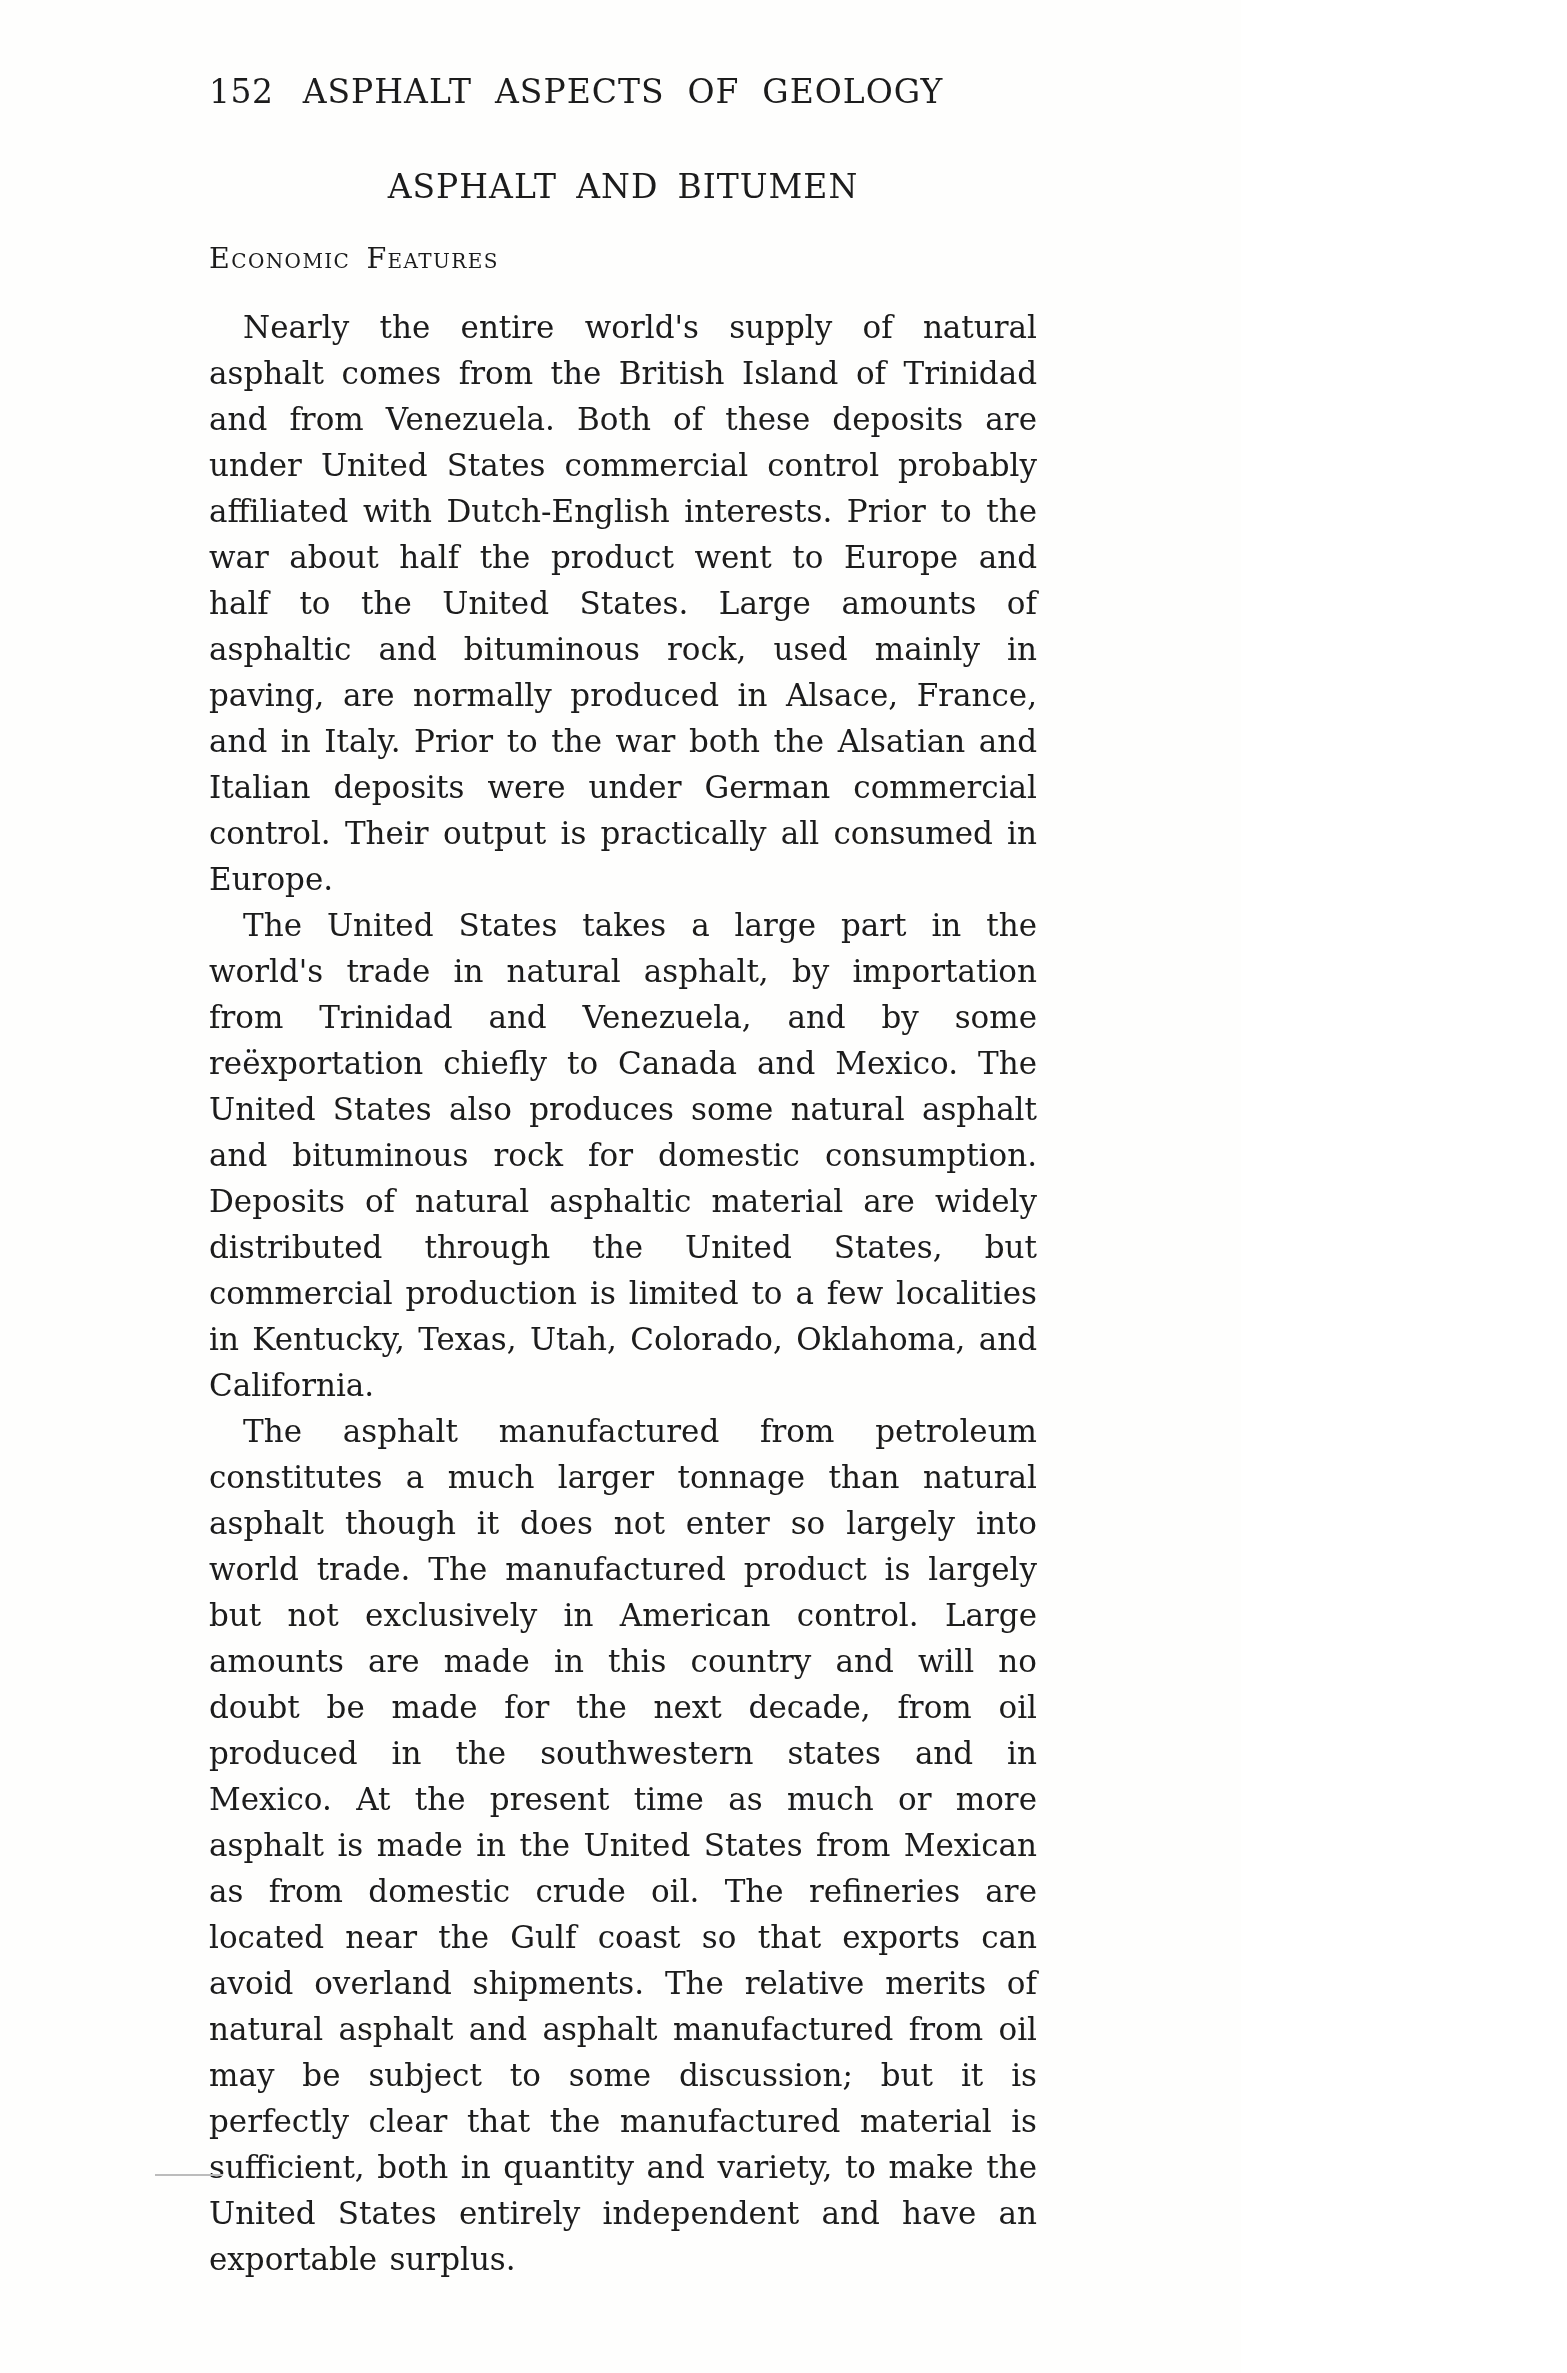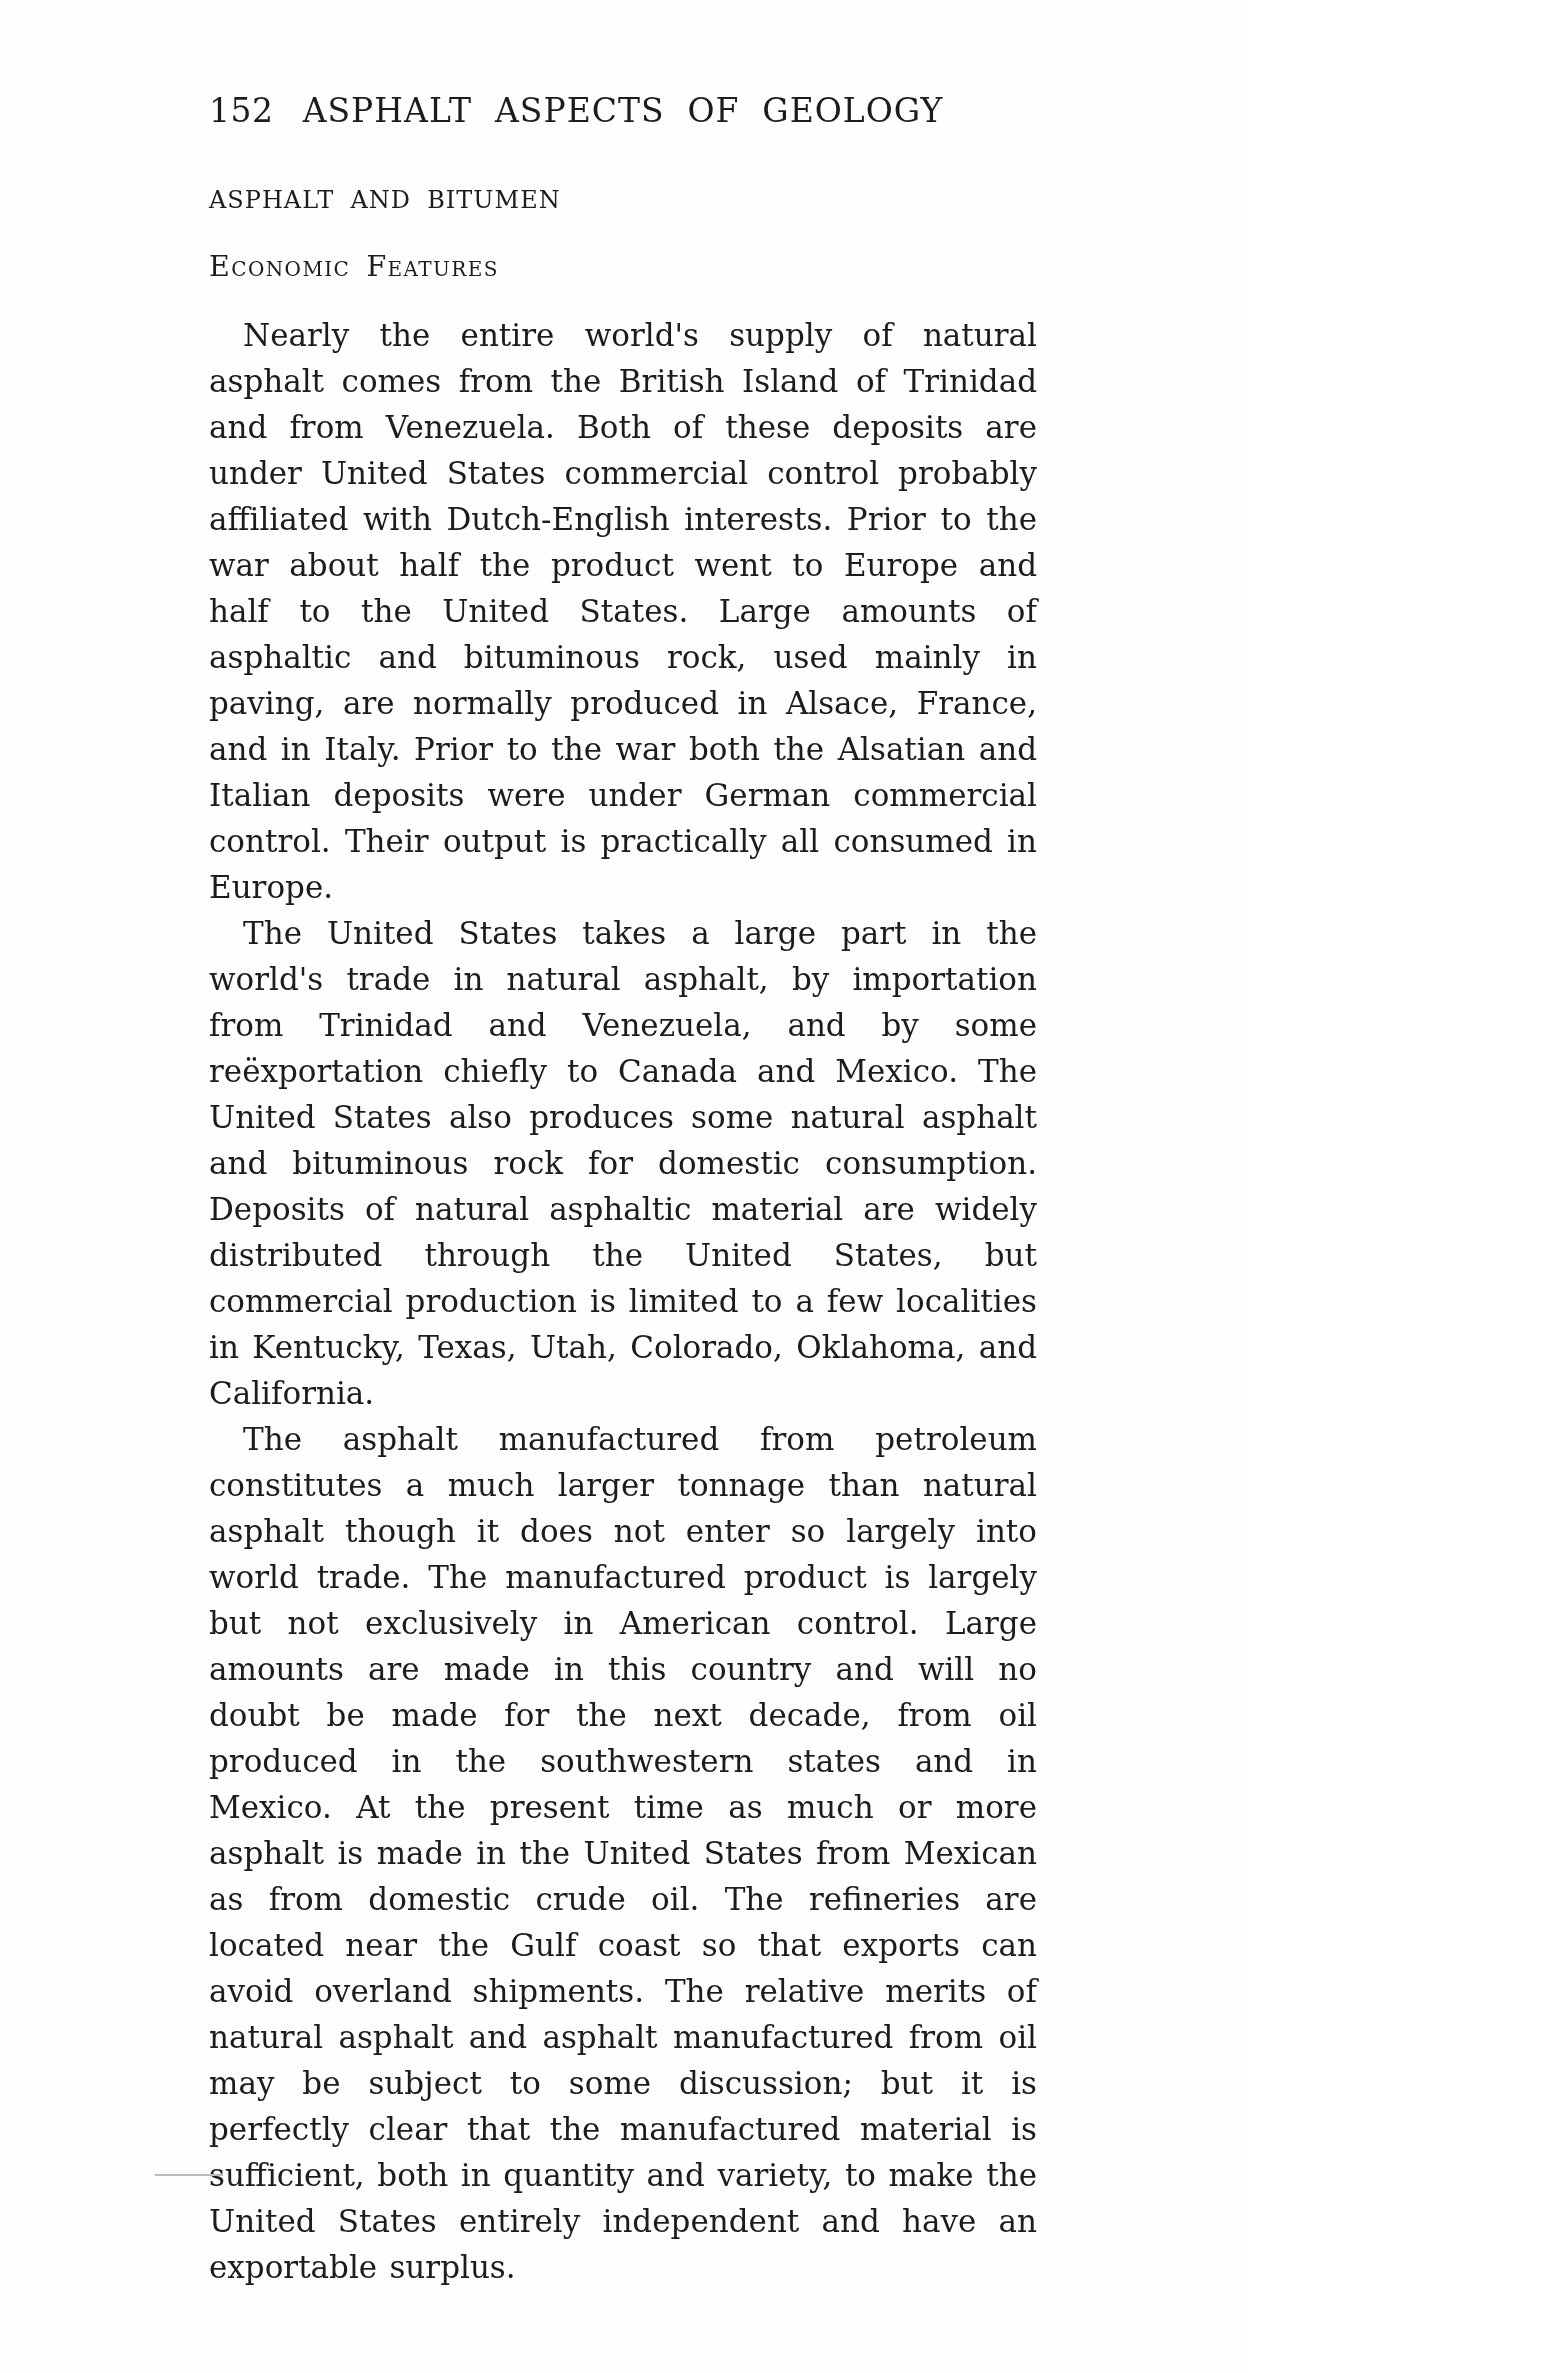--- a/index.html
+++ b/index.html
@@ -8,43 +8,43 @@
     padding: 0;
     background: #ffffff;
   }
   .page {
     position: relative;
     width: 1241px;
     height: 2374px;
     background: #fefefd;
     color: #1c1c1c;
     font-family: "DejaVu Serif", "Liberation Serif", serif;
-    padding: 91px 204px 0 209px;
+    padding: 72px 204px 0 209px;
     overflow: hidden;
   }
   .running-head {
     position: relative;
     height: 49px;
     font-size: 33px;
     letter-spacing: 0.5px;
     text-align: center;
   }
   .page-num {
     position: absolute;
     left: 0;
     top: 0;
   }
   .running-title {
     word-spacing: 11.4px;
     letter-spacing: 1px;
   }
   .section-title {
-    font-size: 24px;
+    font-size: 33px;
     font-weight: normal;
-    text-align: left;
+    text-align: center;
     letter-spacing: 1px;
     word-spacing: 7.6px;
     margin: 46px 0 0 0;
   }
   .section-subtitle {
     font-size: 28.5px;
     font-weight: normal;
     font-variant: small-caps;
     letter-spacing: 1.4px;
     word-spacing: 5.7px;

